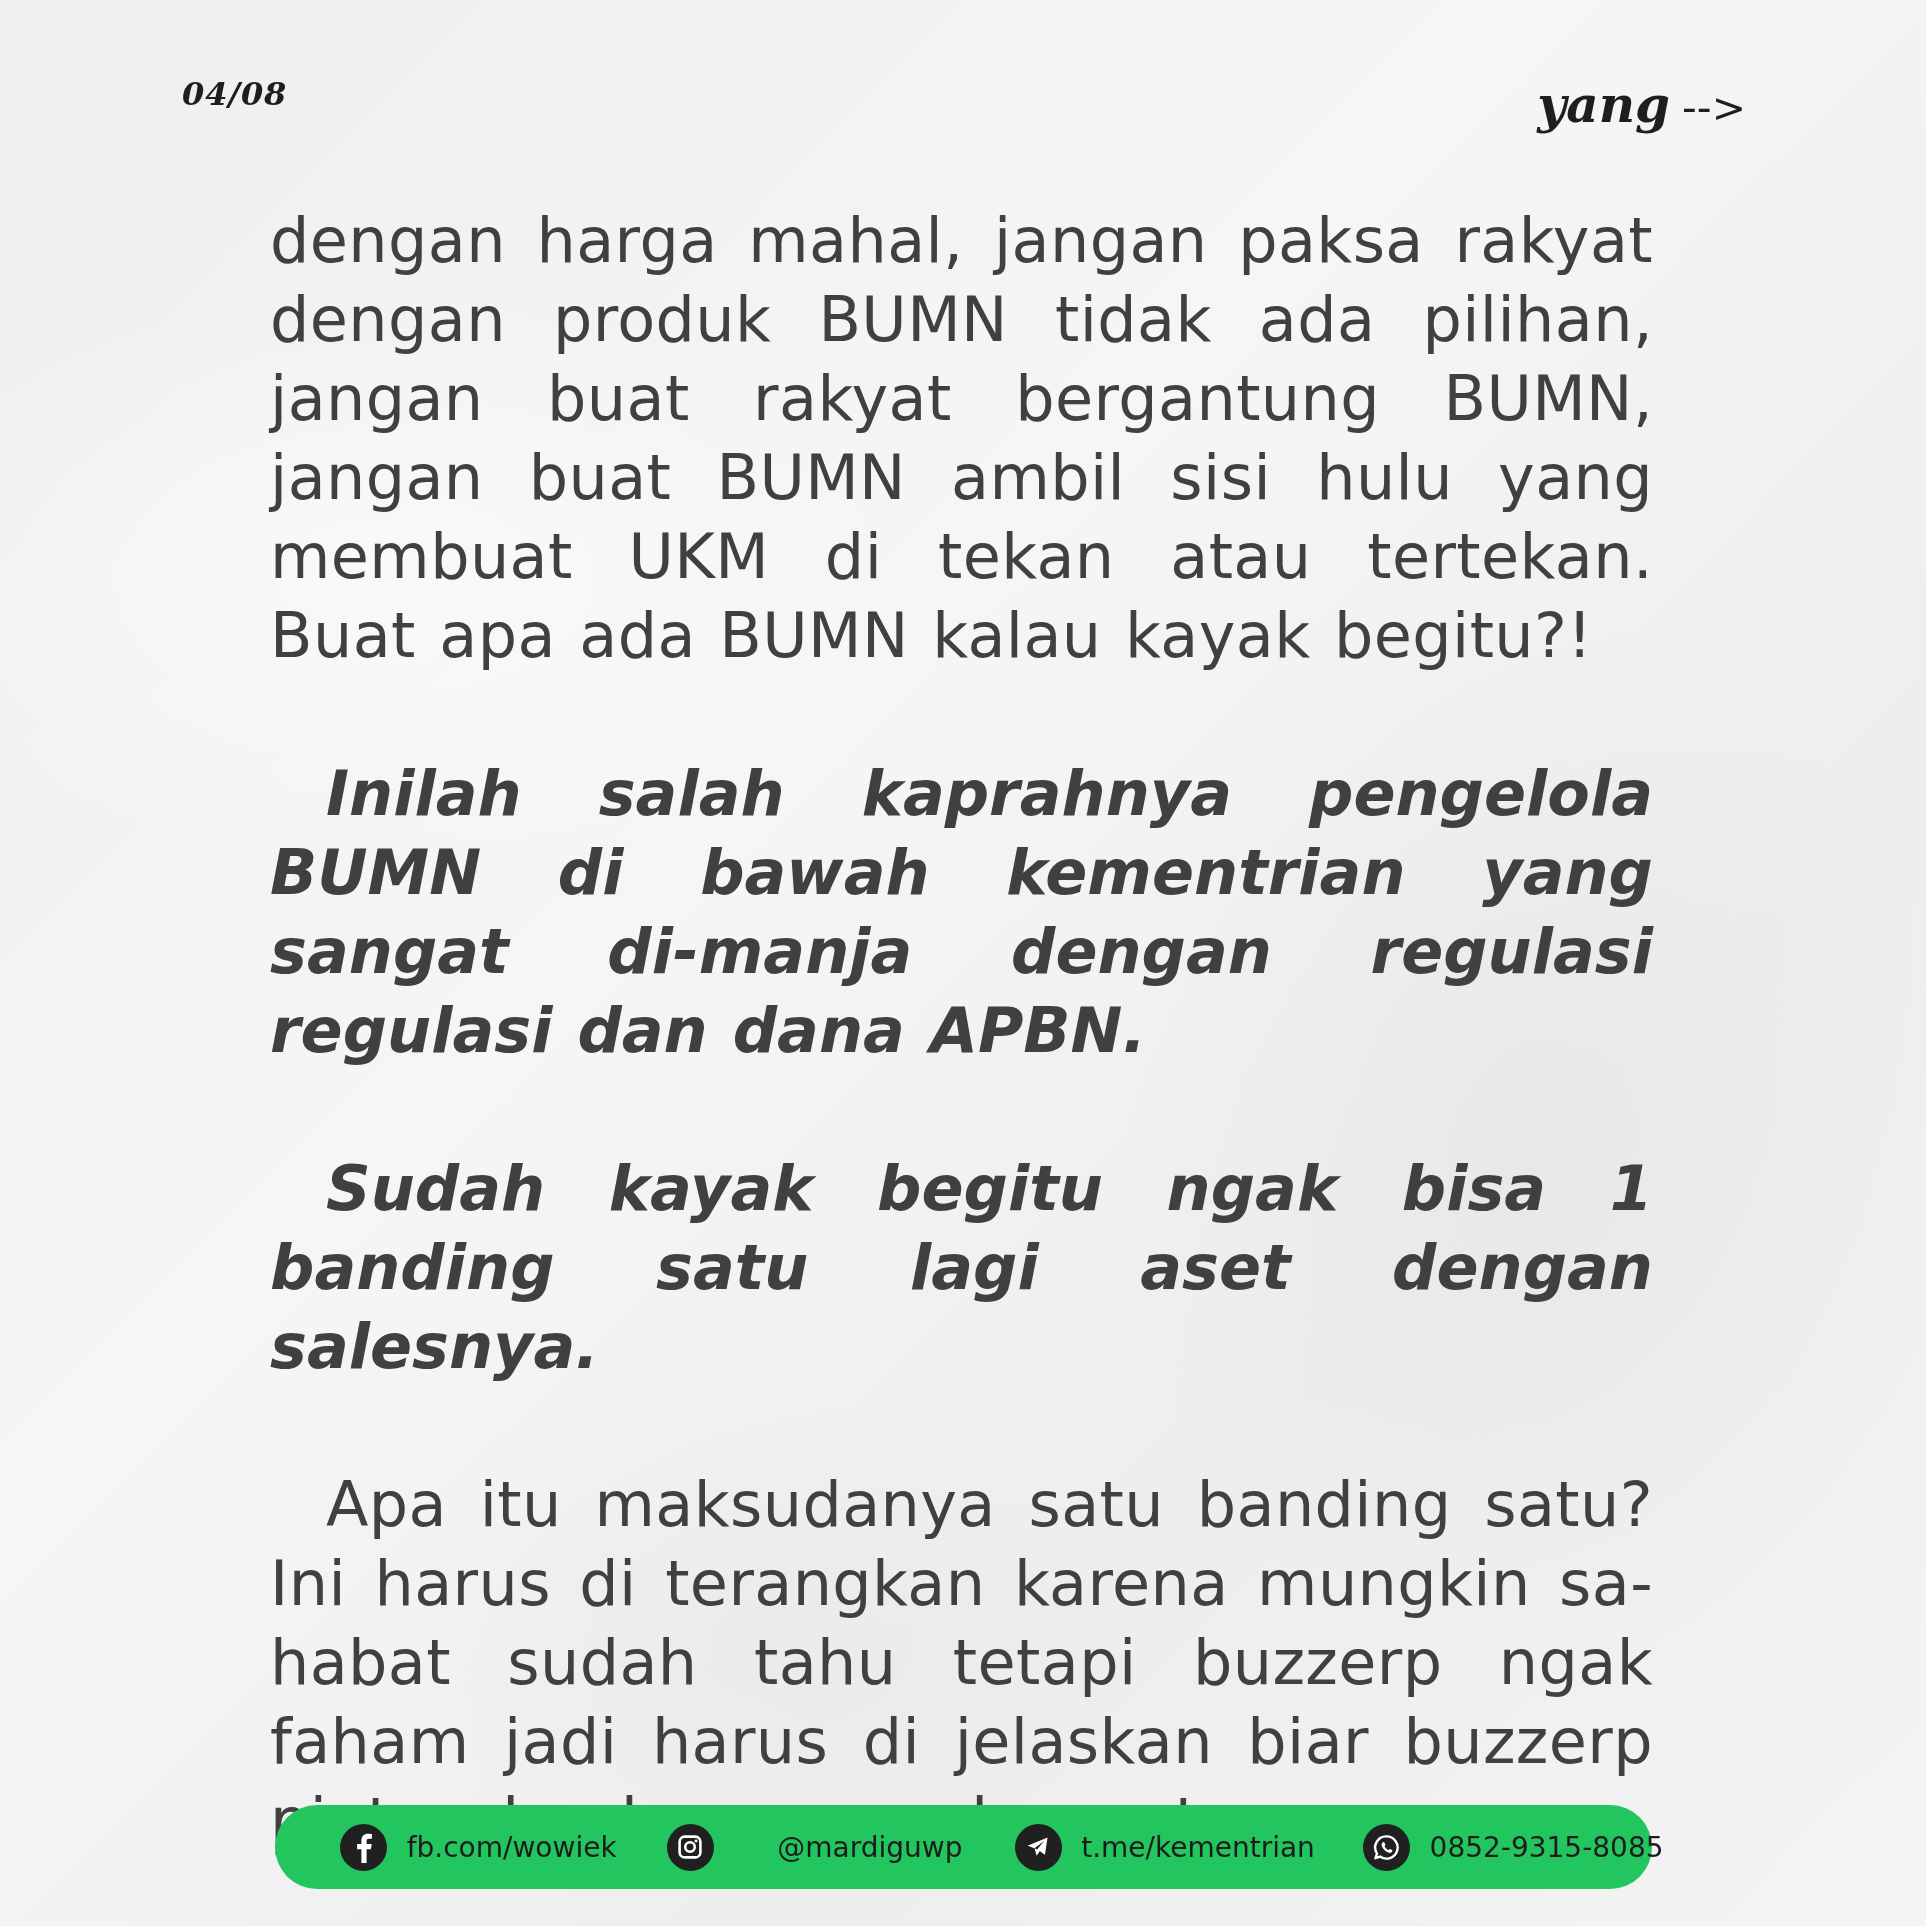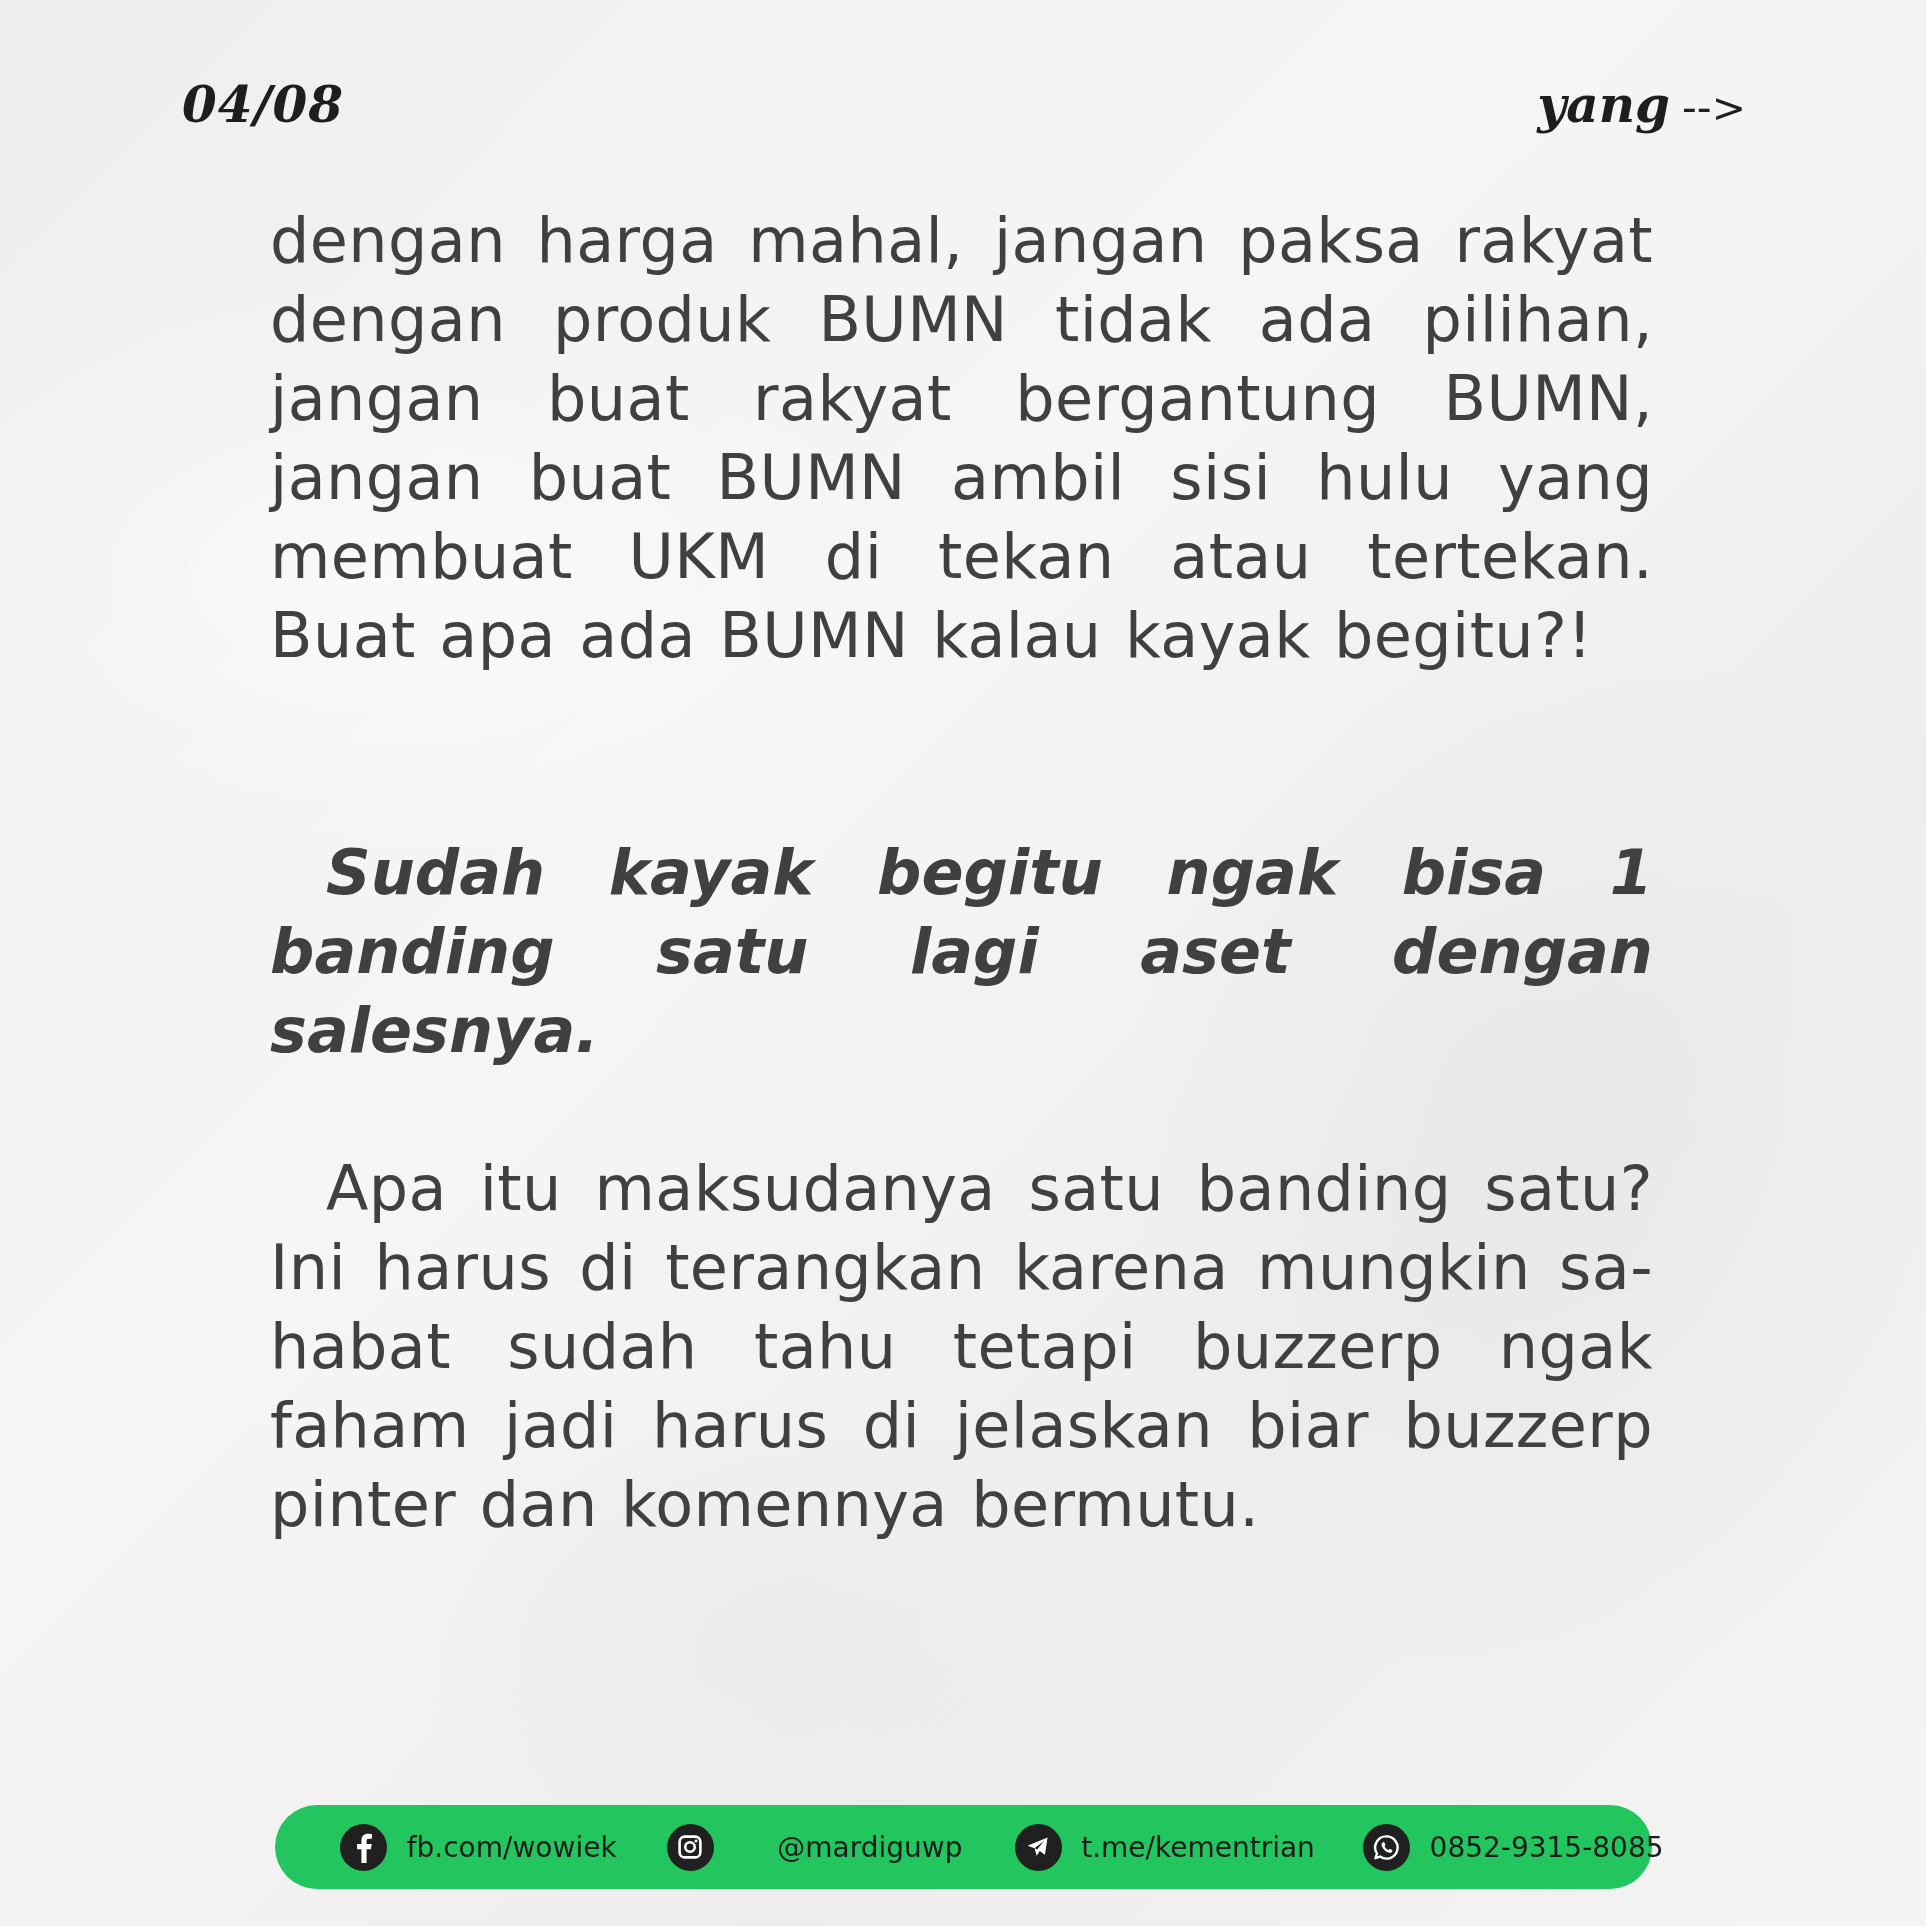--- a/index.html
+++ b/index.html
@@ -19,21 +19,21 @@
         linear-gradient(135deg, rgba(235,235,235,0.6) 0%, rgba(250,250,250,0.4) 40%, rgba(232,232,232,0.5) 70%, rgba(246,246,246,0.4) 100%);
       color: #1d1d1d;
     }
     .page-counter {
       position: absolute;
       left: 182px;
       top: 75px;
       font-family: "DejaVu Serif", serif;
       font-style: italic;
       font-weight: bold;
-      font-size: 50px;
+      font-size: 32px;
       color: #1e1e1e;
       letter-spacing: 0.9px;
     }
     .slide-hint {
       position: absolute;
       right: 180px;
       top: 75px;
       font-family: "DejaVu Serif", serif;
       font-style: italic;
       font-weight: bold;
@@ -125,20 +125,21 @@
 
 <div class="page-counter">04/08</div>
 
 <div class="slide-hint">
   <span>yang</span><span class="arrow">--&gt;</span>
 </div>
 
 <div class="content">
   <p class="para regular">dengan harga mahal, jangan paksa rakyat dengan produk BUMN tidak ada pilihan, jangan buat rakyat bergantung BUMN, jangan buat BUMN ambil sisi hulu yang membuat UKM di tekan atau tertekan. Buat apa ada BUMN kalau kayak begitu?!</p>
   <div class="gap"></div>
+  <p class="para emphasis indent">Inilah salah kaprahnya pengelola BUMN di bawah kementrian yang sangat di-manja dengan regulasi regulasi dan dana APBN.</p>
   <div class="gap"></div>
   <p class="para emphasis indent">Sudah kayak begitu ngak bisa 1 banding satu lagi aset dengan salesnya.</p>
   <div class="gap"></div>
   <p class="para regular indent">Apa itu maksudanya satu banding satu? Ini harus di terangkan karena mungkin sa-habat sudah tahu tetapi buzzerp ngak faham jadi harus di jelaskan biar buzzerp pinter dan komennya bermutu.</p>
 </div>
 
 <div class="contact-bar">
   <div class="contact-item">
     <span class="icon-circle">
       <svg width="26" height="31" viewBox="0 0 30 36">

